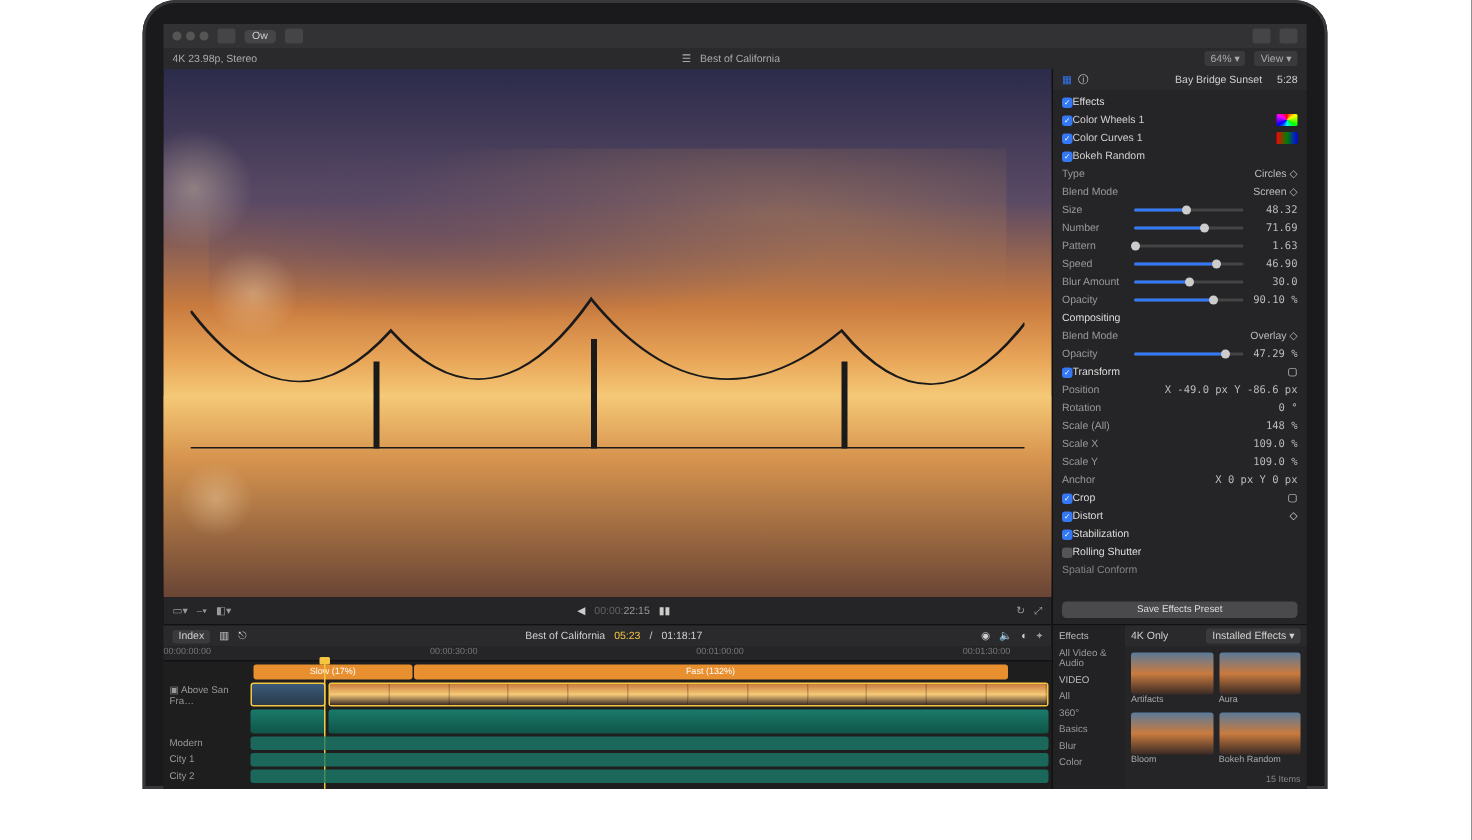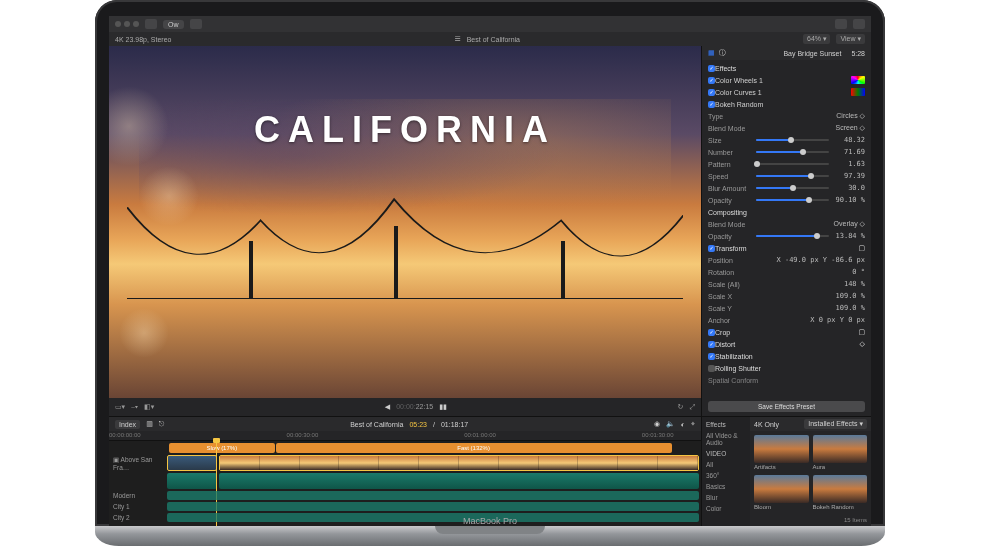--- a/index.html
+++ b/index.html
@@ -136,21 +136,20 @@
                   <line x1="0" y1="40" x2="100" y2="40" stroke="#1a1a1a" stroke-width="1.2"></line>
                 </svg>
         <div class="tower t1"></div>
                 <div class="tower t2"></div>
                 <div class="tower t3"></div>
       </div>
       <div class="bokeh b1"></div>
               <div class="bokeh b2"></div>
               <div class="bokeh b3"></div>
       <div class="title-ov">
-        <div class="title-main">CALIFORNIA</div>
       </div>
     </div>
     <div class="transport">
       <span>▭▾</span>
       <span>⎯▾</span>
       <span>◧▾</span>
       <div class="spacer"></div>
       <span class="play-ico">◀</span>
       <span class="timecode"><span style="opacity:.5">00:00:</span><span>22:15</span></span>
       <span class="play-ico">▮▮</span>
@@ -220,21 +219,21 @@
                   <span class="knob" style="left:2%"></span>
                 </span>
                 <span class="val">1.63</span>
               </div>
               <div class="insp-row">
                 <span class="insp-label">Speed</span>
                 <span class="slider">
                   <span class="fill" style="width:75%"></span>
                   <span class="knob" style="left:75%"></span>
                 </span>
-                <span class="val">97.39</span>
+                <span class="val">46.90</span>
               </div>
               <div class="insp-row">
                 <span class="insp-label">Blur Amount</span>
                 <span class="slider">
                   <span class="fill" style="width:50%"></span>
                   <span class="knob" style="left:50%"></span>
                 </span>
                 <span class="val">30.0</span>
               </div>
               <div class="insp-row">
@@ -251,21 +250,21 @@
               <div class="insp-row">
                 <span class="insp-label">Blend Mode</span>
                 <span class="dd">Overlay ◇</span>
               </div>
               <div class="insp-row">
                 <span class="insp-label">Opacity</span>
                 <span class="slider">
                   <span class="fill" style="width:83%"></span>
                   <span class="knob" style="left:83%"></span>
                 </span>
-                <span class="val">13.84 %</span>
+                <span class="val">47.29 %</span>
               </div>
               <div class="insp-row section">
                 <span class="cb">✓</span>
                 <span>Transform</span>
                 <span style="flex:1"></span>
                 <span>▢</span>
               </div>
               <div class="insp-row">
                 <span class="insp-label">Position</span>
                 <span style="flex:1"></span>
@@ -430,17 +429,13 @@
               </div>
       <div class="br-foot">
                 <span>15 Items</span>
               </div>
     </div>
   </div>
 </div>
 
 </div>
 </div>
-<div class="base">
-      <div class="base-label">MacBook Pro</div>
-      <div class="notch"></div>
-    </div>
 </div>
 
 </body></html>

